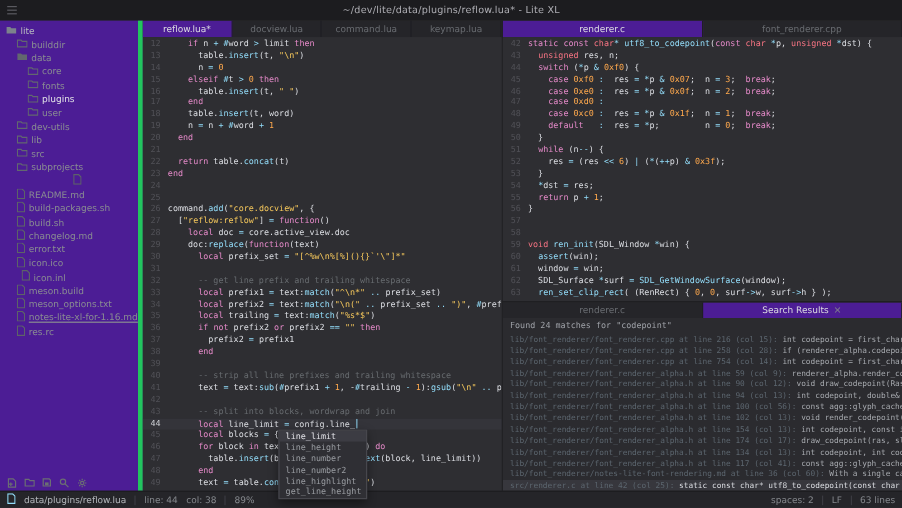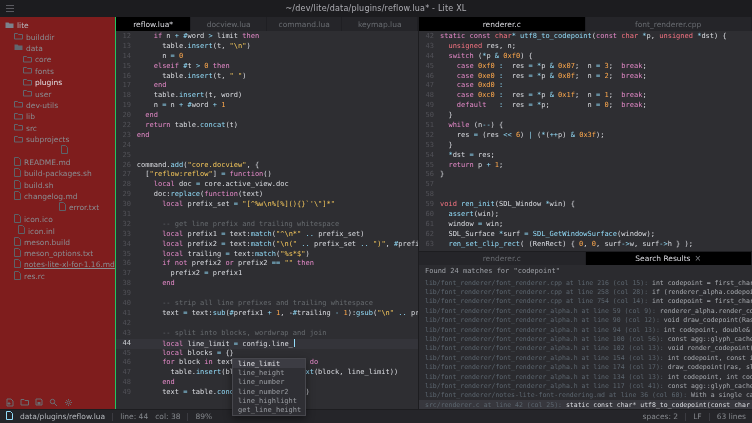--- a/index.html
+++ b/index.html
@@ -6,35 +6,35 @@
   html,body{width:752px;height:423px;overflow:hidden;background:#2e2e32;font-family:"DejaVu Sans",sans-serif}
   .window{position:absolute;inset:0;display:flex;flex-direction:column}
 
   .titlebar{flex:0 0 17px;background:#1c1c1f;display:flex;align-items:center;justify-content:center;position:relative}
   .titlebar .title{font-size:8px;color:#aeaeb4;letter-spacing:.2px}
   .app-icon{position:absolute;left:6px;top:5px;width:8px;height:7px;display:flex;flex-direction:column;justify-content:space-between}
   .app-icon i{display:block;height:1px;background:#5a5a60}
 
   .main{flex:1;display:flex;min-height:0}
 
-  .sidebar{flex:0 0 97px;background:#7f1d1d;border-right:1px solid #22c55e;display:flex;flex-direction:column;min-height:0}
+  .sidebar{flex:0 0 97px;background:#4c1d95;border-right:4px solid #22c55e;display:flex;flex-direction:column;min-height:0}
   .tree{flex:1;overflow:hidden;padding-top:3px}
   .tree-item{height:11.4px;display:flex;align-items:center;gap:3px;font-size:7.5px;color:#8a8d92;white-space:nowrap;overflow:hidden;cursor:default}
   .tree-item.active{color:#e1e1e6}
   .tree-item.root{color:#b8bbc0}
   .tree-item svg{flex:0 0 auto}
   .sidebar-toolbar{flex:0 0 14px;display:flex;align-items:center;gap:6px;padding:0 6px}
   .sidebar-toolbar svg{display:block}
 
   .editor{flex:1;display:flex;flex-direction:column;min-width:0;border-right:1px solid #1d1d20}
   .right-col{flex:0 0 333px;display:flex;flex-direction:column;min-width:0}
 
   .tabbar{flex:0 0 14px;background:#252529;display:flex;overflow:hidden}
   .tab{flex:1;display:flex;align-items:center;justify-content:center;gap:4px;font-size:7.5px;color:#696c71;border-right:1px solid #1f1f23;white-space:nowrap;overflow:hidden}
-  .tab.active{background:#000000;color:#dcdce2}
+  .tab.active{background:#4c1d95;color:#dcdce2}
   .tab-close{color:#84878c;font-size:8px}
 
   .code{flex:1;background:#2e2e32;font-family:"DejaVu Sans Mono",monospace;font-size:7px;line-height:9.9px;overflow:hidden;padding-top:1px}
   .code-right{flex:0 0 220px}
   .code-line{display:flex;height:9.9px;white-space:pre}
   .code-line .gutter{flex:0 0 21px;text-align:right;padding-right:6px;color:#515157}
   .code-line.active-line{background:#34343a}
   .code-line.active-line .gutter{color:#cfd1d6}
   .line-text{white-space:pre;overflow:hidden}
   .tk-k{color:#e58ac9}.tk-k2{color:#f77483}.tk-s{color:#f7c95c}.tk-num{color:#ffa94d}
@@ -167,21 +167,21 @@
                 <path d="M0.5 0.5h4l2 2v6h-6z" fill="none" stroke="#5d6268"></path>
               </svg></span>
             <span>build.sh</span>
           </div>
           <div class="tree-item" style="padding-left: 14px;">
             <span><svg width="7" height="9" viewBox="0 0 7 9">
                 <path d="M0.5 0.5h4l2 2v6h-6z" fill="none" stroke="#5d6268"></path>
               </svg></span>
             <span>changelog.md</span>
           </div>
-          <div class="tree-item" style="padding-left: 14px; margin-left: 45px;">
+          <div class="tree-item" style="padding-left: 14px;">
             <span><svg width="7" height="9" viewBox="0 0 7 9">
                 <path d="M0.5 0.5h4l2 2v6h-6z" fill="none" stroke="#5d6268"></path>
               </svg></span>
             <span>error.txt</span>
           </div>
           <div class="tree-item" style="padding-left: 14px;">
             <span><svg width="7" height="9" viewBox="0 0 7 9">
                 <path d="M0.5 0.5h4l2 2v6h-6z" fill="none" stroke="#5d6268"></path>
               </svg></span>
             <span>icon.ico</span>
@@ -268,20 +268,21 @@
       <div class="code" id="code-left">
           <div class="code-line"><span class="gutter">12</span><span class="line-text"><span class="tk-n">    </span><span class="tk-k">if</span><span class="tk-n"> n </span><span class="tk-o">+</span><span class="tk-n"> </span><span class="tk-o">#</span><span class="tk-n">word </span><span class="tk-o">&gt;</span><span class="tk-n"> limit </span><span class="tk-k">then</span></span></div>
           <div class="code-line"><span class="gutter">13</span><span class="line-text"><span class="tk-n">      table.</span><span class="tk-f">insert</span><span class="tk-n">(t, </span><span class="tk-s">"\n"</span><span class="tk-n">)</span></span></div>
           <div class="code-line"><span class="gutter">14</span><span class="line-text"><span class="tk-n">      n </span><span class="tk-o">=</span><span class="tk-n"> </span><span class="tk-num">0</span></span></div>
           <div class="code-line"><span class="gutter">15</span><span class="line-text"><span class="tk-n">    </span><span class="tk-k">elseif</span><span class="tk-n"> </span><span class="tk-o">#</span><span class="tk-n">t </span><span class="tk-o">&gt;</span><span class="tk-n"> </span><span class="tk-num">0</span><span class="tk-n"> </span><span class="tk-k">then</span></span></div>
           <div class="code-line"><span class="gutter">16</span><span class="line-text"><span class="tk-n">      table.</span><span class="tk-f">insert</span><span class="tk-n">(t, </span><span class="tk-s">" "</span><span class="tk-n">)</span></span></div>
           <div class="code-line"><span class="gutter">17</span><span class="line-text"><span class="tk-n">    </span><span class="tk-k">end</span></span></div>
           <div class="code-line"><span class="gutter">18</span><span class="line-text"><span class="tk-n">    table.</span><span class="tk-f">insert</span><span class="tk-n">(t, word)</span></span></div>
           <div class="code-line"><span class="gutter">19</span><span class="line-text"><span class="tk-n">    n </span><span class="tk-o">=</span><span class="tk-n"> n </span><span class="tk-o">+</span><span class="tk-n"> </span><span class="tk-o">#</span><span class="tk-n">word </span><span class="tk-o">+</span><span class="tk-n"> </span><span class="tk-num">1</span></span></div>
           <div class="code-line"><span class="gutter">20</span><span class="line-text"><span class="tk-n">  </span><span class="tk-k">end</span></span></div>
+          <div class="code-line"><span class="gutter">21</span><span class="line-text"></span></div>
           <div class="code-line"><span class="gutter">22</span><span class="line-text"><span class="tk-n">  </span><span class="tk-k">return</span><span class="tk-n"> table.</span><span class="tk-f">concat</span><span class="tk-n">(t)</span></span></div>
           <div class="code-line"><span class="gutter">23</span><span class="line-text"><span class="tk-k">end</span></span></div>
           <div class="code-line"><span class="gutter">24</span><span class="line-text"></span></div>
           <div class="code-line"><span class="gutter">25</span><span class="line-text"></span></div>
           <div class="code-line"><span class="gutter">26</span><span class="line-text"><span class="tk-n">command.</span><span class="tk-f">add</span><span class="tk-n">(</span><span class="tk-s">"core.docview"</span><span class="tk-n">, {</span></span></div>
           <div class="code-line"><span class="gutter">27</span><span class="line-text"><span class="tk-n">  [</span><span class="tk-s">"reflow:reflow"</span><span class="tk-n">] </span><span class="tk-o">=</span><span class="tk-n"> </span><span class="tk-k">function</span><span class="tk-n">()</span></span></div>
           <div class="code-line"><span class="gutter">28</span><span class="line-text"><span class="tk-n">    </span><span class="tk-k">local</span><span class="tk-n"> doc </span><span class="tk-o">=</span><span class="tk-n"> core.active_view.doc</span></span></div>
           <div class="code-line"><span class="gutter">29</span><span class="line-text"><span class="tk-n">    doc:</span><span class="tk-f">replace</span><span class="tk-n">(</span><span class="tk-k">function</span><span class="tk-n">(text)</span></span></div>
           <div class="code-line"><span class="gutter">30</span><span class="line-text"><span class="tk-n">      </span><span class="tk-k">local</span><span class="tk-n"> prefix_set </span><span class="tk-o">=</span><span class="tk-n"> </span><span class="tk-s">"[^%w\n%[%](){}`'\"]*"</span></span></div>
           <div class="code-line"><span class="gutter">31</span><span class="line-text"></span></div>

